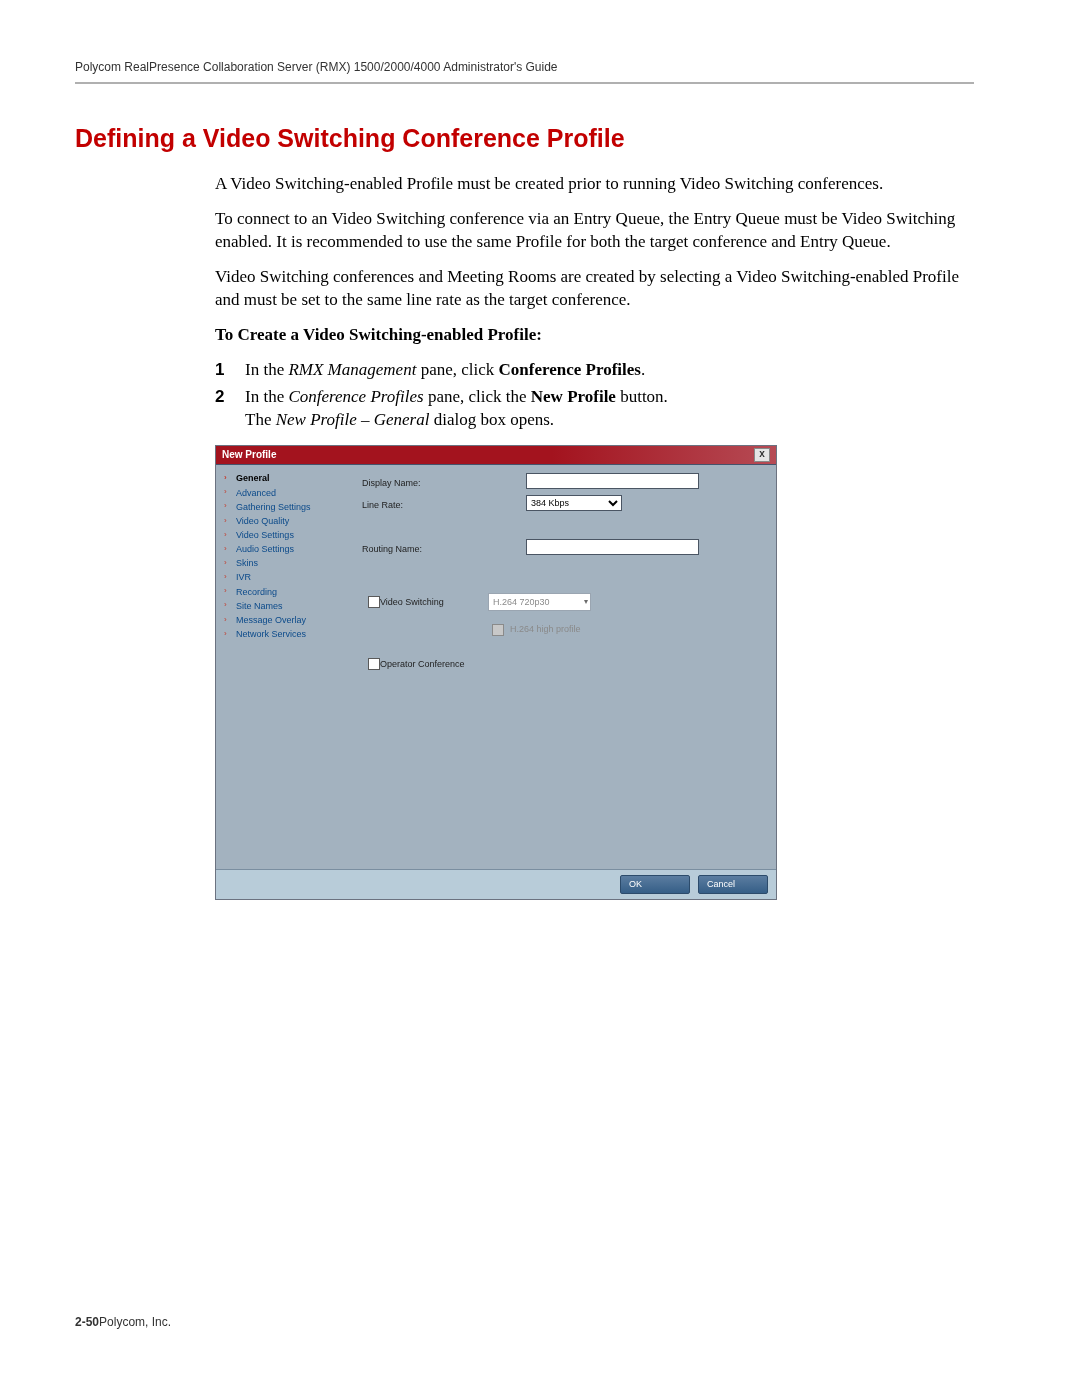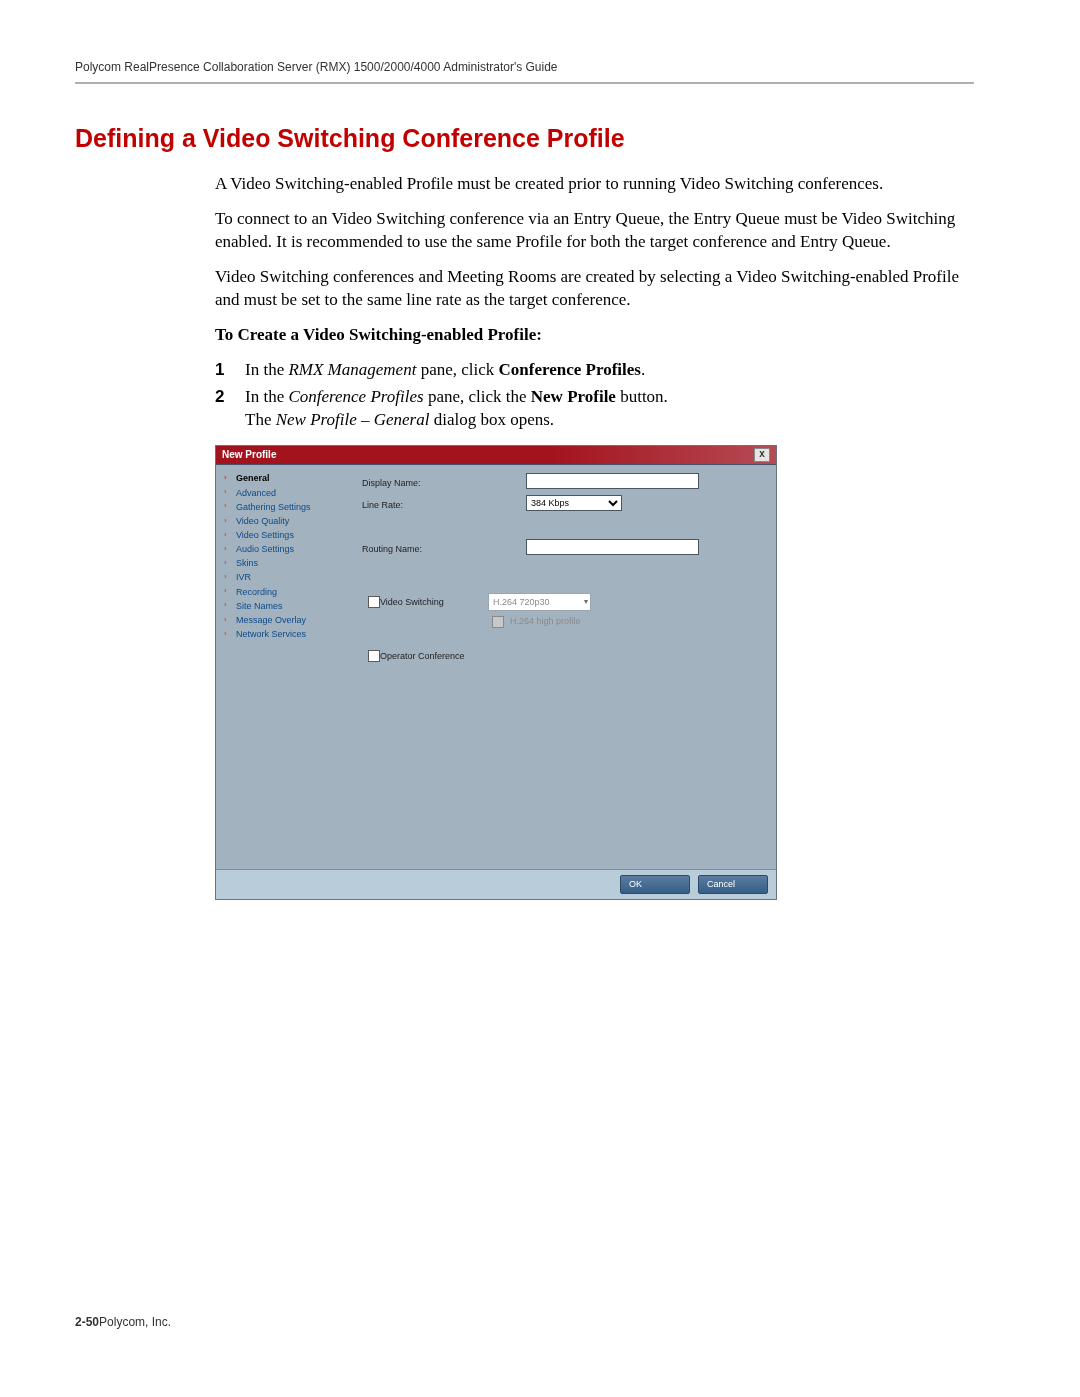--- a/index.html
+++ b/index.html
@@ -337,21 +337,21 @@
           <div style="display:flex; align-items:center;">
             <div class="checkbox-row" style="width:120px;">
               <span class="fake-checkbox"></span>
               <span>Video Switching</span>
             </div>
             <span class="disabled-select">
               <span>H.264 720p30</span>
                 <span class="dd">▾</span>
             </span>
           </div>
-          <div class="sub-area" style="margin-top:4px;">
+          <div class="sub-area" style="margin-top:12px;">
             <span class="fake-checkbox disabled"></span>
             <span class="disabled-text">H.264 high profile</span>
           </div>
 
           <div style="height:18px"></div>
           <div class="checkbox-row">
             <span class="fake-checkbox"></span>
             <span>Operator Conference</span>
           </div>
         </div>

